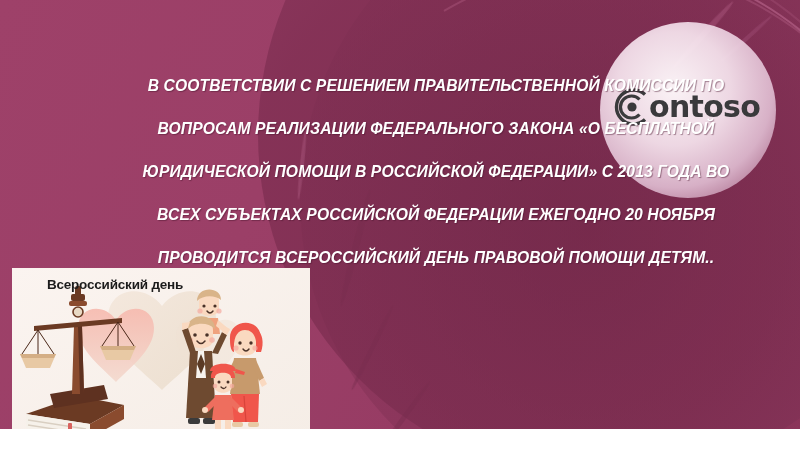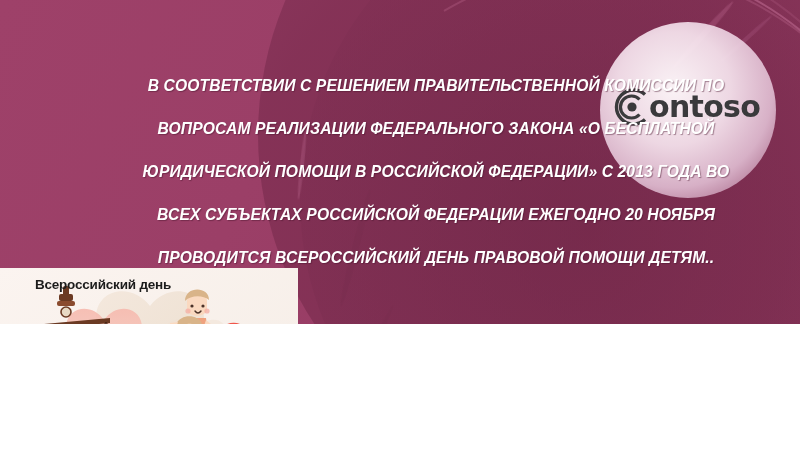--- a/index.html
+++ b/index.html
@@ -3,21 +3,21 @@
 <meta charset="utf-8">
 <style>
   html, body {
     margin: 0;
     padding: 0;
     background: #ffffff;
   }
   #slide {
     position: relative;
     width: 800px;
-    height: 324px;
+    height: 429px;
     overflow: hidden;
     background: #d946ef;
     font-family: "Liberation Sans", sans-serif;
   }
 
   
   .bg-base {
     position: absolute;
     inset: 0;
     background: linear-gradient(115deg, #9E4169 0%, #9B3F67 35%, #973C64 60%, #93395F 100%);
@@ -113,21 +113,21 @@
     text-shadow: 1px 1px 1px rgba(70,20,45,.45);
     transform: scaleX(.95);
     transform-origin: center top;
     white-space: nowrap;
   }
   .body-text .ln { display: block; }
 
   
   .pic-card {
     position: absolute;
-    left: 0;
+    left: 12px;
     top: 268px;
     width: 298px;
     height: 175px;
     background: #F7EFEA;
     overflow: hidden;
   }
   .pic-inner { position: absolute; inset: 0; }
 
   .pic-title {
     position: absolute;

